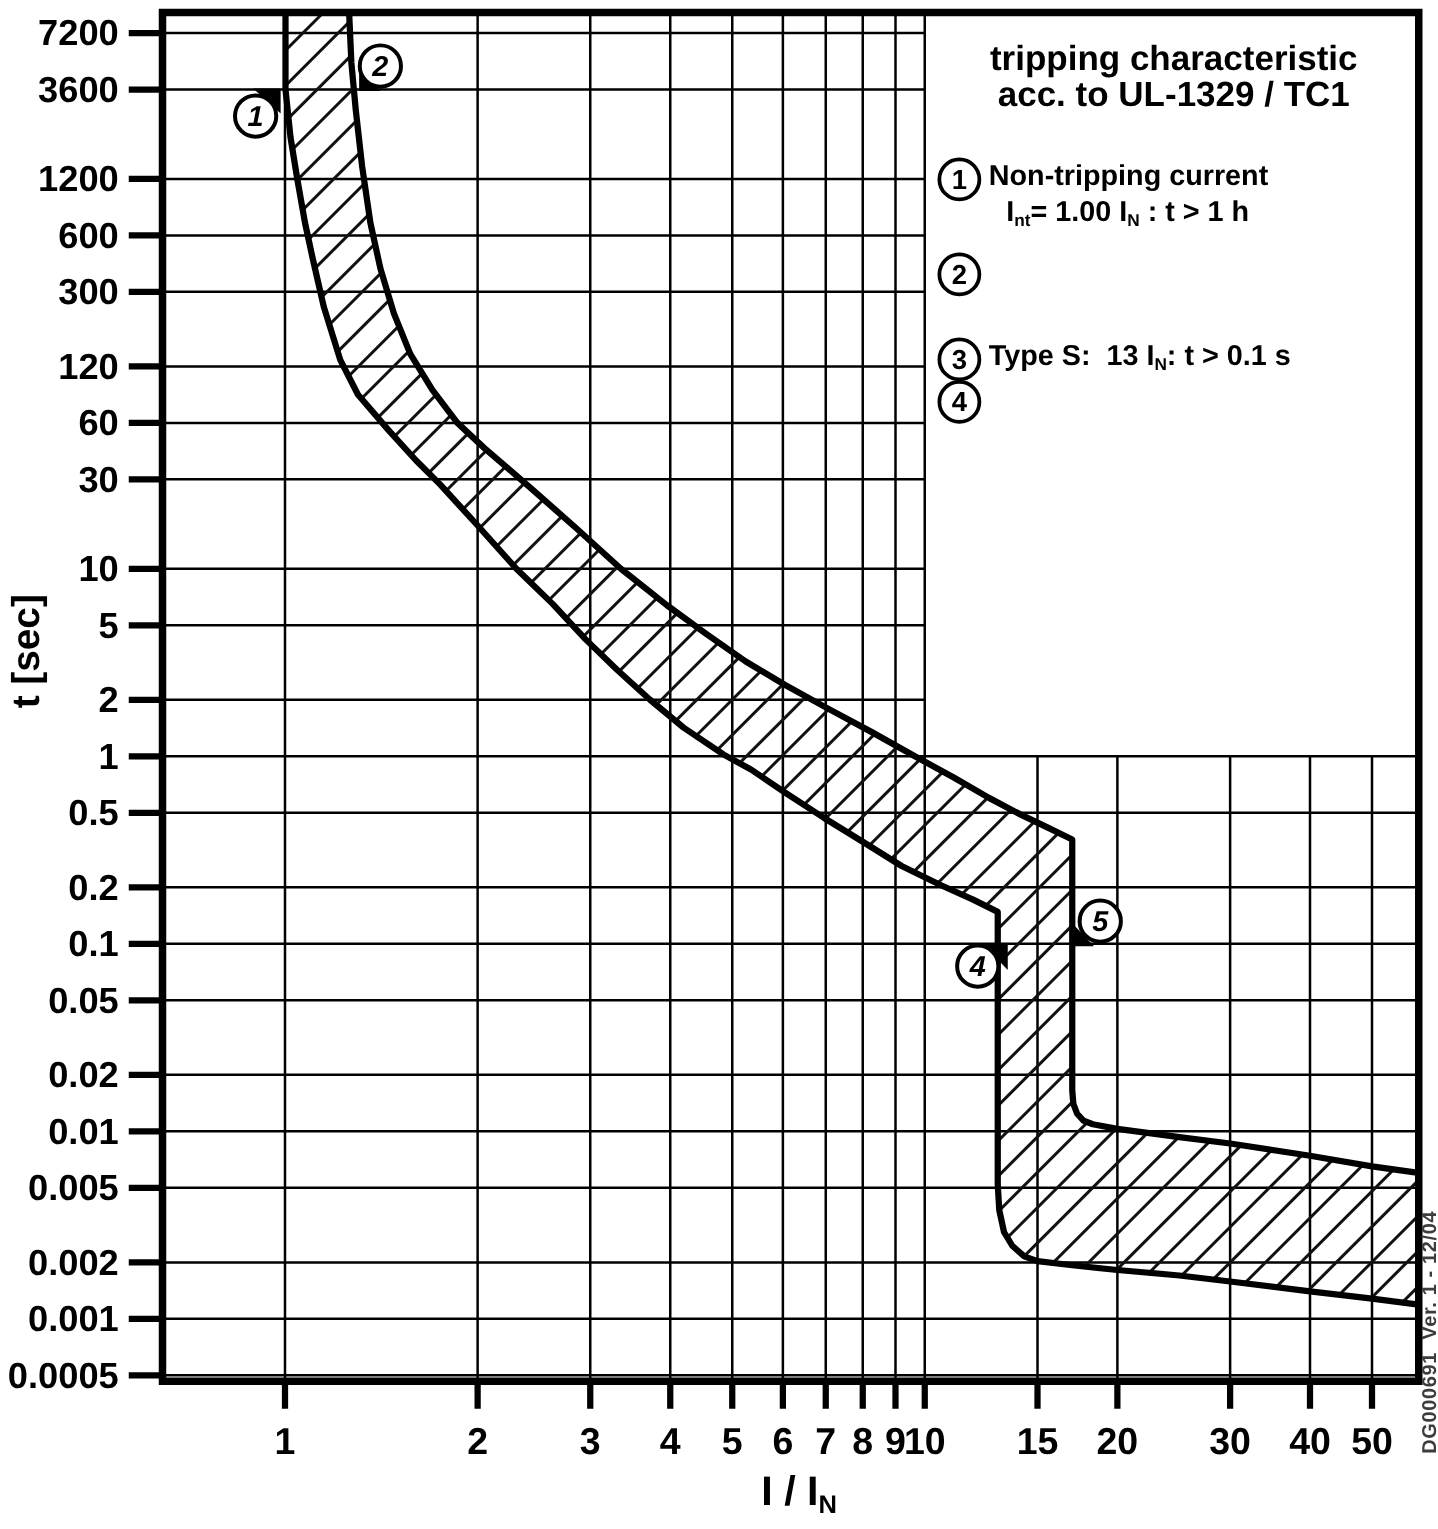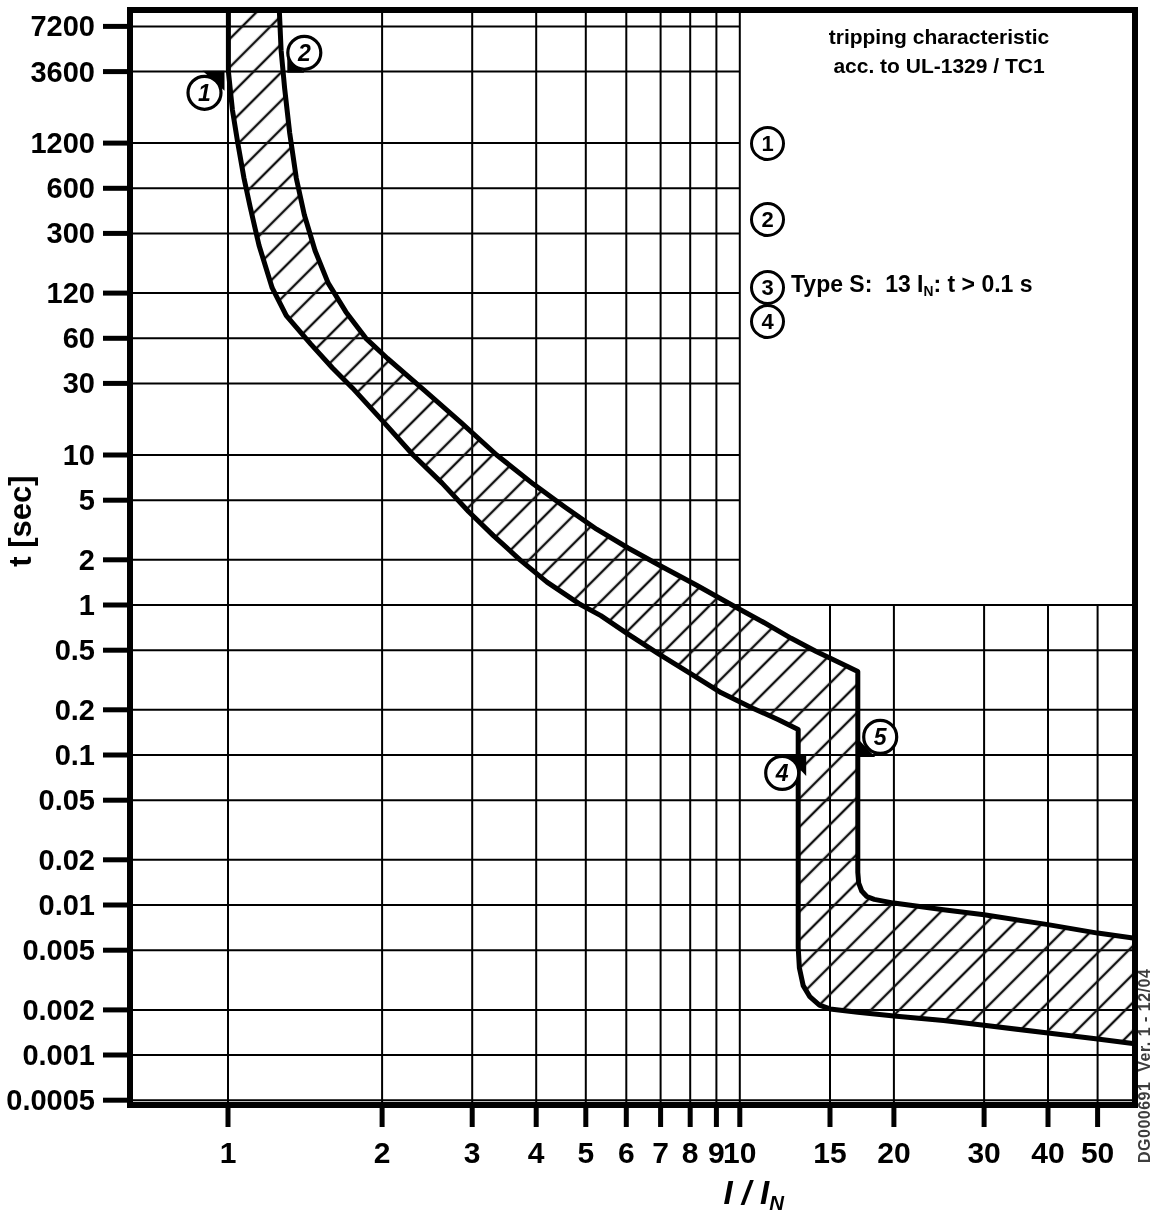--- a/index.html
+++ b/index.html
@@ -5,30 +5,30 @@
   html,body{margin:0;padding:0;background:#fff;}
   body{width:1150px;height:1223px;overflow:hidden;}
   .figure{position:relative;width:1150px;height:1037px;background:#fff;
           font-family:"Liberation Sans",sans-serif;color:#000;}
   #chart-host{position:absolute;left:0;top:0;width:1150px;height:1223px;}
   svg text{font-family:"Liberation Sans",sans-serif;fill:#000;}
 
   .ylabel{position:absolute;left:-46px;top:500px;width:140px;height:42px;
           text-align:center;font-size:31px;font-weight:bold;
           transform:rotate(-90deg);}
-  .xlabel{position:absolute;left:574px;top:1174px;width:210px;text-align:right;
-          font-size:33px;font-weight:bold;font-style:italic;}
+  .xlabel{position:absolute;left:609px;top:1174px;width:210px;text-align:left;
+          font-size:33px;font-weight:bold;}
   .xlabel sub{font-size:0.62em;}
   .watermark{position:absolute;left:1136px;top:1163px;transform:rotate(-90deg);
              transform-origin:0 0;font-size:16px;font-weight:bold;color:#3d3d3d;
              white-space:pre;letter-spacing:0.5px;}
 
   .legend{position:absolute;left:746px;top:14px;width:386px;height:588px;
           background:#fff;}
-  .lg-title{margin-top:8px;text-align:center;font-size:21px;font-weight:bold;
+  .lg-title{margin-top:18px;text-align:center;font-size:28px;font-weight:bold;
             line-height:29px;}
   .lg-item{position:absolute;left:4px;display:flex;gap:6px;align-items:flex-start;
            font-size:23px;font-weight:bold;line-height:29px;white-space:pre-wrap;}
   .lg-item .cnum{flex:none;width:29px;height:29px;border:3px solid #000;
            border-radius:50%;text-align:center;font-size:22px;line-height:29px;
            font-weight:bold;}
   .lg-text{display:flex;flex-direction:column;}
   .lg-formula{margin-left:14px;}
   sub{font-size:0.6em;vertical-align:-0.3em;}
   .it1{top:112px;} .it2{top:188px;} .it3{top:256px;} .it4{top:290px;}
@@ -194,20 +194,24 @@
   <div class="watermark">DG000691  Ver. 1 - 12/04</div>
 
   <div class="legend">
     <div class="lg-title">
       <div>tripping characteristic</div>
       <div>acc. to UL-1329 / TC1</div>
     </div>
 
     <div class="lg-item it1">
       <span class="cnum">1</span>
+      <div class="lg-text">
+        <div>Non-tripping current</div>
+        <div class="lg-formula">I<sub>nt</sub>= 1.00 I<sub>N</sub> : t &gt; 1 h</div>
+      </div>
     </div>
 
     <div class="lg-item it2">
       <span class="cnum">2</span>
       <div class="lg-text">
       </div>
     </div>
 
     <div class="lg-item it3">
       <span class="cnum">3</span>

